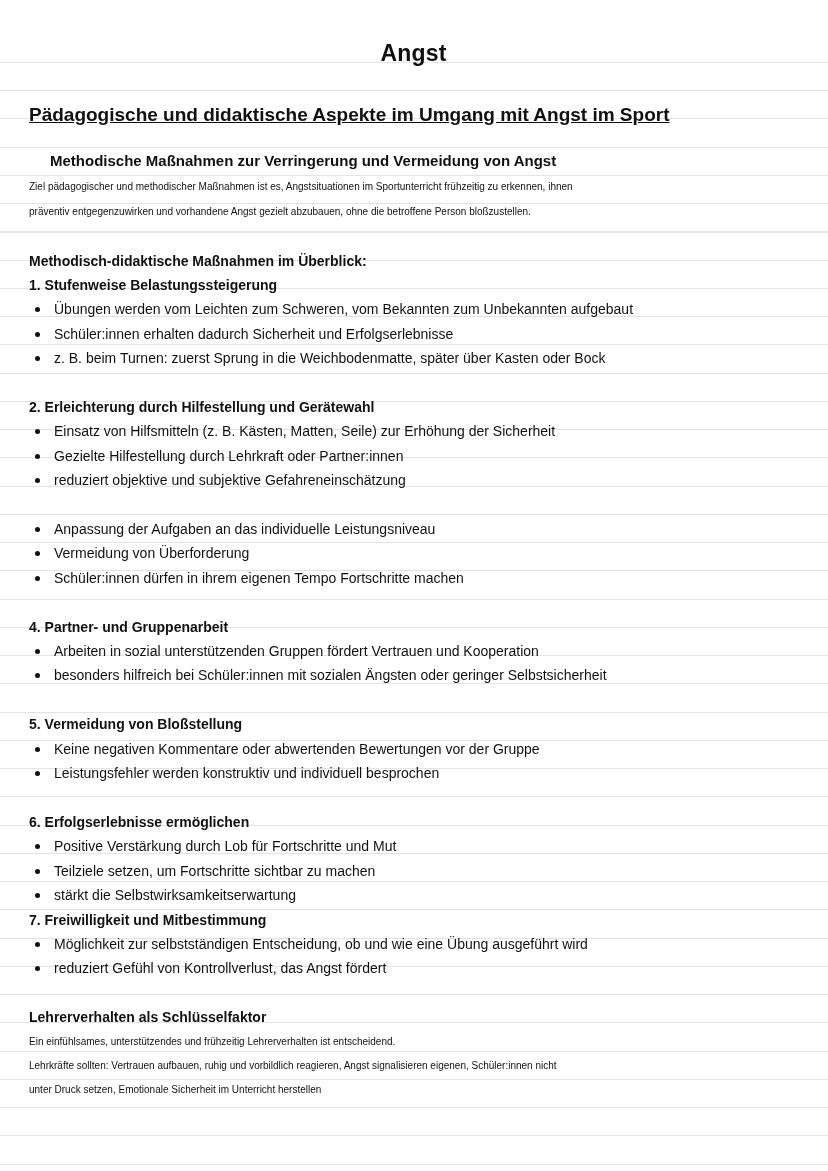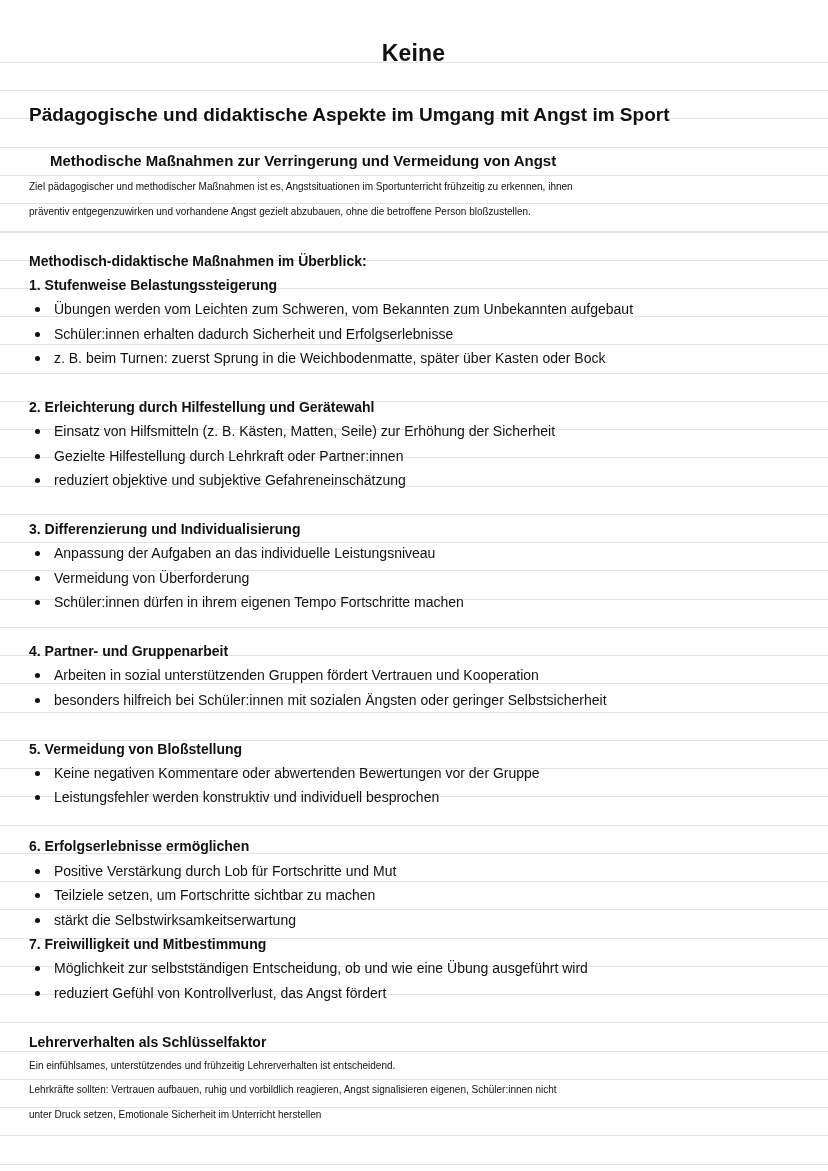--- a/index.html
+++ b/index.html
@@ -43,20 +43,21 @@
     font-weight: 700;
     line-height: 26px;
     text-align: center;
     letter-spacing: 0.2px;
   }
   .h1 {
     margin-top: 36px;
     font-size: 19px;
     font-weight: 700;
     line-height: 25px;
+    text-decoration: underline;
   }
   .h2 {
     margin-top: 22px;
     font-size: 15px;
     font-weight: 700;
     line-height: 24.4px;
     margin-left: 21px;
   }
   .para { margin-top: 2px; }
   .line {
@@ -95,21 +96,21 @@
 </style>
 </head>
 <body>
 
 <div class="page">
 
   <div class="rules"></div>
 
   <div class="content">
 
-    <div class="doc-title">Keine</div>
+    <div class="doc-title">Angst</div>
 
     <div class="h1">Pädagogische und didaktische Aspekte im Umgang mit Angst im Sport</div>
 
     <div class="h2">Methodische Maßnahmen zur Verringerung und Vermeidung von Angst</div>
 
     <div class="para" id="intro-paragraph">
         <div class="line">Ziel pädagogischer und methodischer Maßnahmen ist es, Angstsituationen im Sportunterricht frühzeitig zu erkennen, ihnen</div>
         <div class="line">präventiv entgegenzuwirken und vorhandene Angst gezielt abzubauen, ohne die betroffene Person bloßzustellen.</div>
       </div>
 
@@ -128,21 +129,20 @@
   <div class="section gap-before">
     <div class="bold-line">2. Erleichterung durch Hilfestellung und Gerätewahl</div>
     <ul class="bullets">
             <li><span class="dot"></span><span>Einsatz von Hilfsmitteln (z. B. Kästen, Matten, Seile) zur Erhöhung der Sicherheit</span></li>
             <li><span class="dot"></span><span>Gezielte Hilfestellung durch Lehrkraft oder Partner:innen</span></li>
             <li><span class="dot"></span><span>reduziert objektive und subjektive Gefahreneinschätzung</span></li>
           </ul>
   </div>
 
   <div class="section gap-before">
-    <div class="bold-line">3. Differenzierung und Individualisierung</div>
     <ul class="bullets">
             <li><span class="dot"></span><span>Anpassung der Aufgaben an das individuelle Leistungsniveau</span></li>
             <li><span class="dot"></span><span>Vermeidung von Überforderung</span></li>
             <li><span class="dot"></span><span>Schüler:innen dürfen in ihrem eigenen Tempo Fortschritte machen</span></li>
           </ul>
   </div>
 
   <div class="section gap-before">
     <div class="bold-line">4. Partner- und Gruppenarbeit</div>
     <ul class="bullets">

